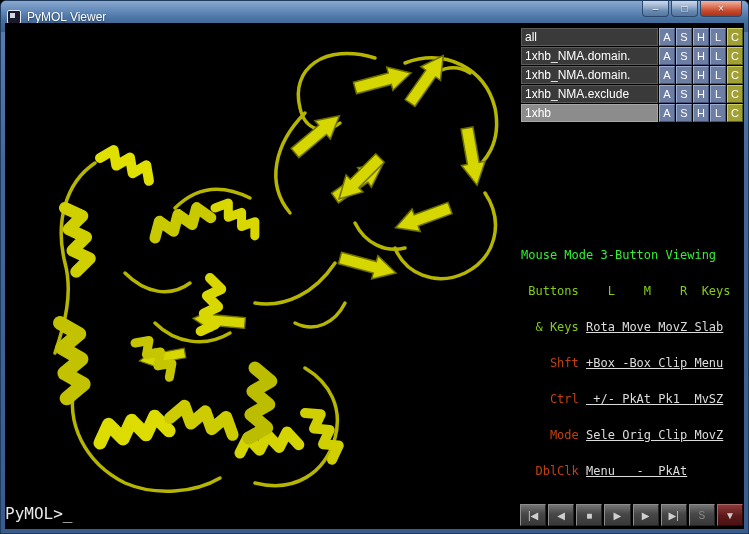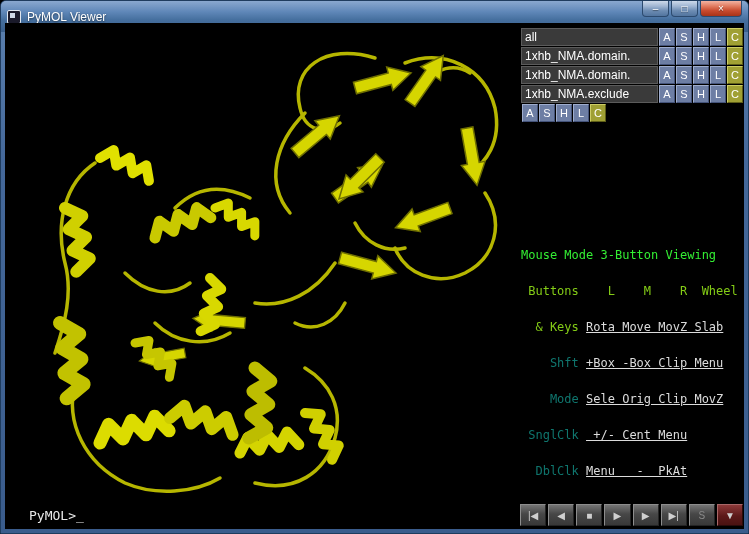--- a/index.html
+++ b/index.html
@@ -49,22 +49,22 @@
   
   .client {
     position: absolute; left: 4px; right: 4px; top: 22px; bottom: 4px;
     background: #000; display: flex;
   }
 
   
   .viewport { position: relative; flex: 1; background: #000; overflow: hidden; }
   .viewport svg { display: block; }
   .prompt {
-    position: absolute; left: 24px; bottom: 6px;
-    color: #e8e8e8; font-family: "DejaVu Sans Mono", monospace; font-size: 13px;
+    position: absolute; left: 0; bottom: 6px;
+    color: #e8e8e8; font-family: "DejaVu Sans Mono", monospace; font-size: 16px;
   }
 
   
   .sidebar {
     position: relative; width: 225px; background: #000;
     padding: 5px 1px 0 2px; flex: 0 0 auto;
   }
   .obj-row {
     display: flex; height: 18px; margin-bottom: 1px;
     font-family: Liberation Sans, sans-serif; font-size: 12px; color: #fff;
@@ -88,21 +88,21 @@
   
   .mouse-panel {
     position: absolute; left: 2px; right: 1px; bottom: 28px;
     font-family: "DejaVu Sans Mono", monospace; font-size: 12px; line-height: 12px;
     white-space: pre;
   }
   .mm-line { height: 12px; }
   .g  { color: #33ee33; }
   .r  { color: #84cc16; }
   .w  { color: #dcdcdc; text-decoration: underline; }
-  .b  { color: #0f766e; }
+  .b  { color: #c2410c; }
 
   
   .movie-bar {
     position: absolute; left: 1px; right: 1px; bottom: 1px; height: 26px;
     display: flex; gap: 2px; padding: 2px 0; background: #000;
   }
   .mv-btn {
     flex: 1; display: flex; align-items: center; justify-content: center;
     font-size: 10px; color: #cfcfcf;
     background: linear-gradient(#757575, #474747 45%, #383838);
@@ -219,34 +219,35 @@
       <div class="obj-row">
         <div class="obj-name">1xhb_NMA.exclude</div>
         <div class="panel-btn">A</div>
         <div class="panel-btn">S</div>
         <div class="panel-btn">H</div>
         <div class="panel-btn">L</div>
         <div class="panel-btn c-btn">C</div>
       </div>
 
       <div class="obj-row selected">
+        <div class="obj-name">1xhb</div>
         <div class="panel-btn">A</div>
         <div class="panel-btn">S</div>
         <div class="panel-btn">H</div>
         <div class="panel-btn">L</div>
         <div class="panel-btn c-btn">C</div>
       </div>
 
       <div class="mouse-panel">
         <div class="mm-line"><span class="g">Mouse Mode </span><span class="g">3-Button Viewing</span></div>
-        <div class="mm-line"><span class="r"> Buttons </span><span class="r">   L    M    R  Wheel</span></div>
+        <div class="mm-line"><span class="r"> Buttons </span><span class="r">   L    M    R  Keys</span></div>
         <div class="mm-line"><span class="r">  &amp; Keys </span><span class="w">Rota Move MovZ Slab</span></div>
         <div class="mm-line"><span class="b">    Shft </span><span class="w">+Box -Box Clip Menu</span></div>
+        <div class="mm-line"><span class="b">    Ctrl </span><span class="w"> +/- PkAt Pk1  MvSZ</span></div>
         <div class="mm-line"><span class="b">    Mode </span><span class="w">Sele Orig Clip MovZ</span></div>
-        <div class="mm-line"><span class="b"> SnglClk </span><span class="w"> +/- Cent Menu</span></div>
         <div class="mm-line"><span class="b">  DblClk </span><span class="w">Menu   -  PkAt</span></div>
       </div>
 
       <div class="movie-bar">
         <div class="mv-btn">|◀</div>
         <div class="mv-btn">◀</div>
         <div class="mv-btn">■</div>
         <div class="mv-btn">▶</div>
         <div class="mv-btn">▶</div>
         <div class="mv-btn">▶|</div>

